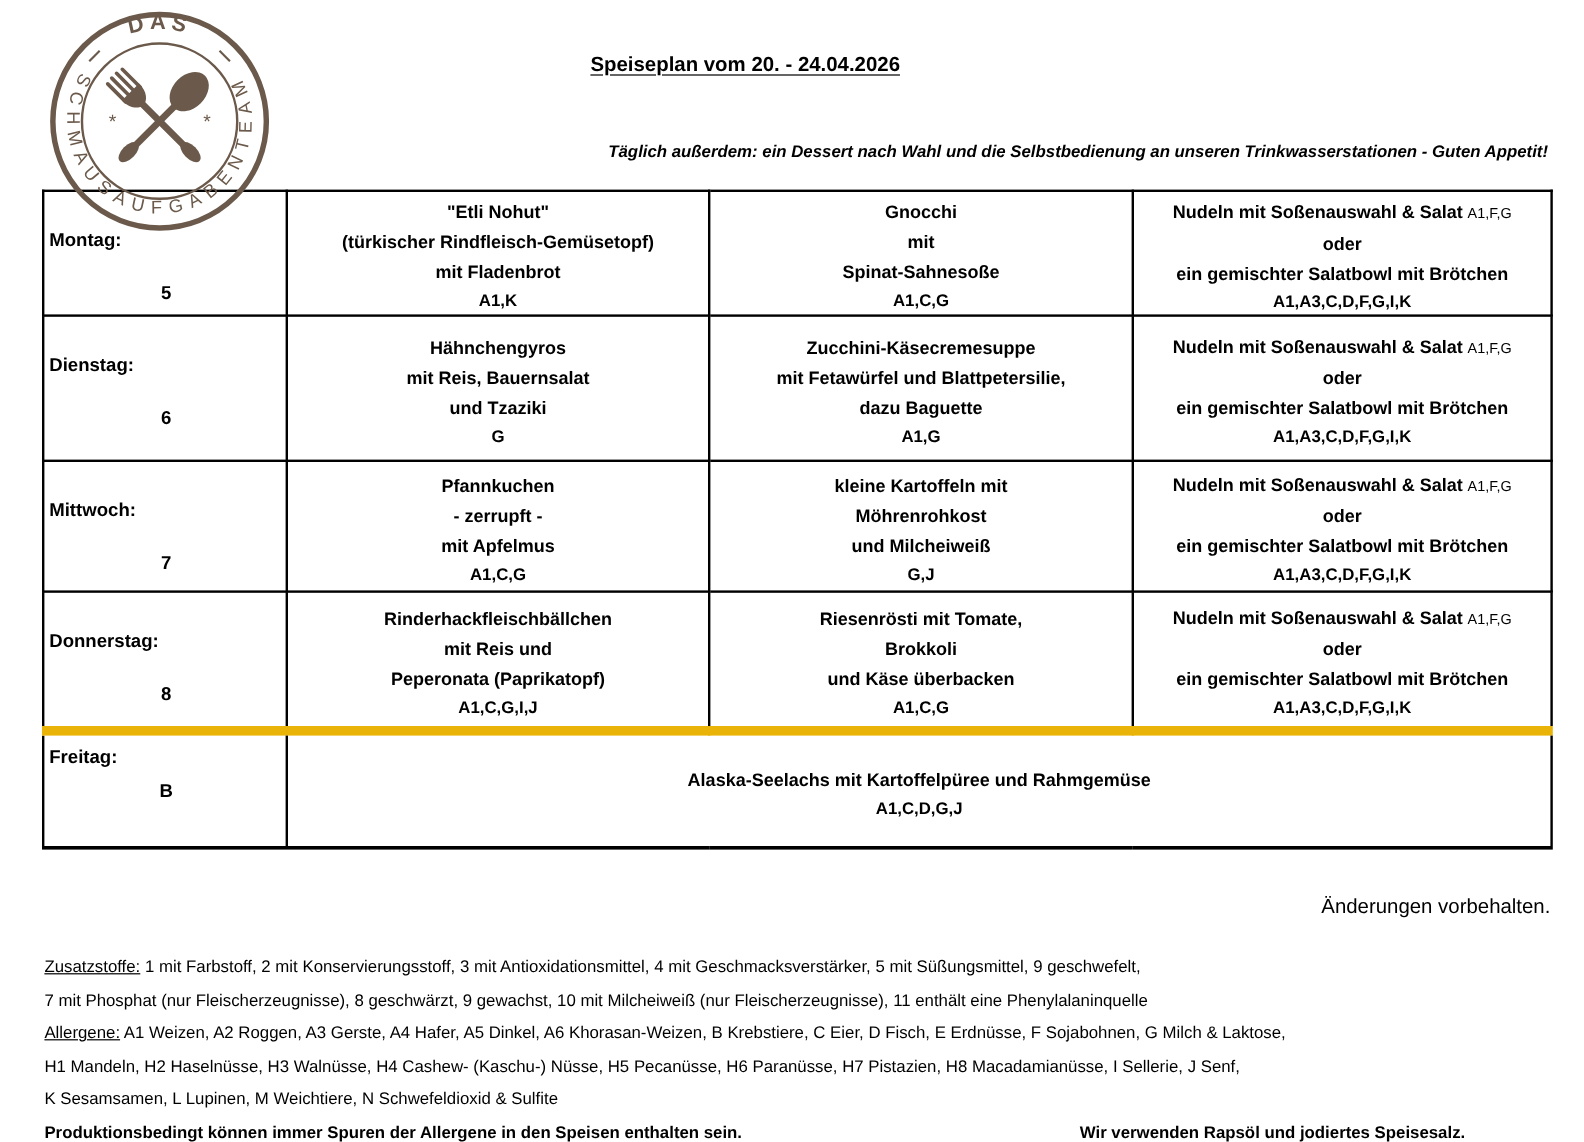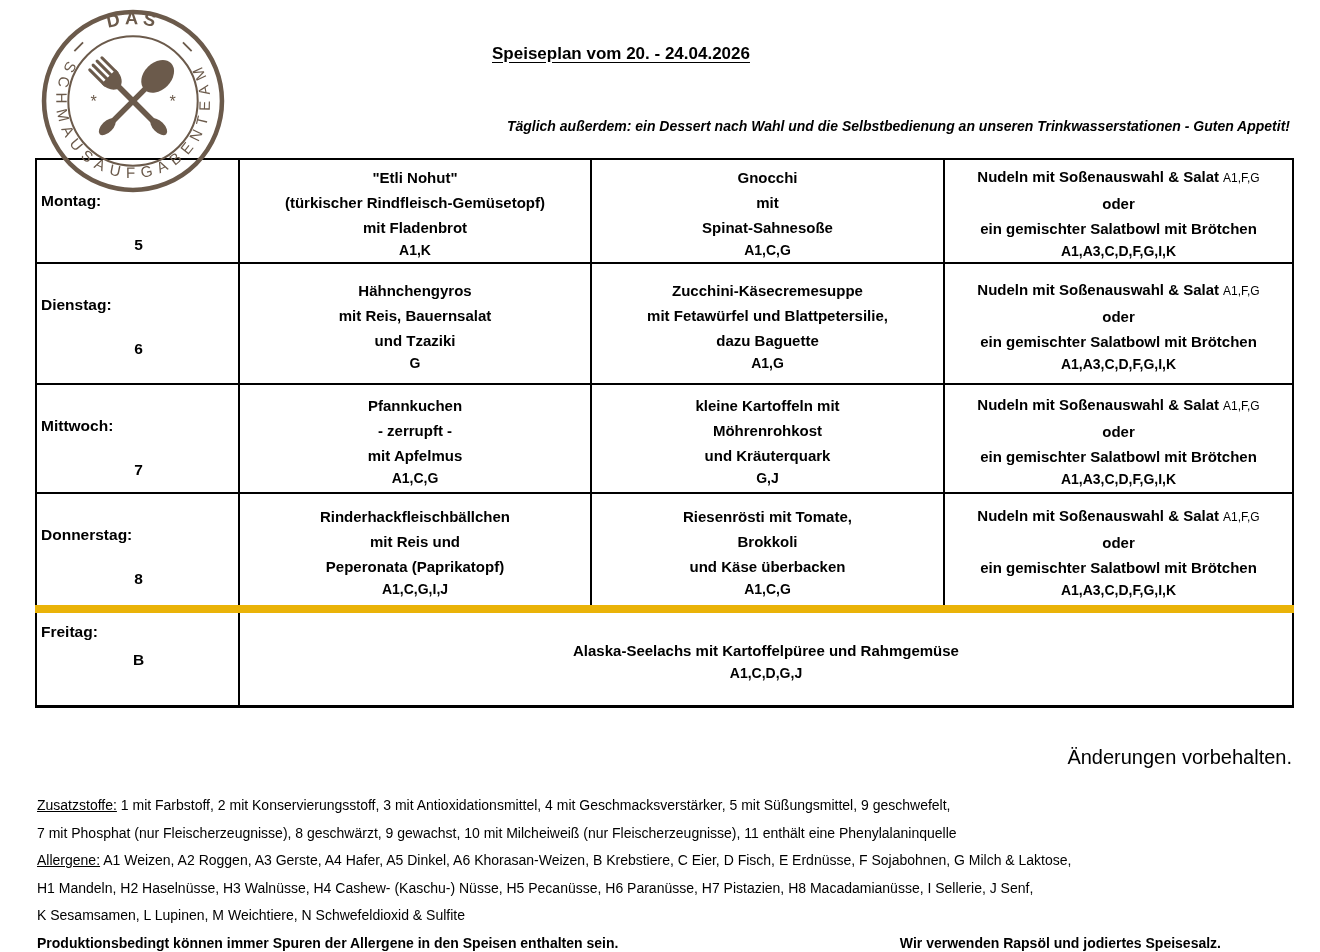--- a/index.html
+++ b/index.html
@@ -26,21 +26,21 @@
   .day-label { font-size:15.5px; font-weight:bold; }
   .day-number { text-align:center; font-size:15.5px; font-weight:bold; margin-top:26px; }
   tr.friday-row td.day-cell { padding-top:10px; }
   tr.friday-row .day-number { margin-top:10px; }
   td.meal-cell { vertical-align:middle; text-align:center; padding:2px 4px; }
   .meal-line { font-size:15px; font-weight:bold; line-height:25px; }
   .meal-allergens { font-size:14px; font-weight:bold; margin-top:3px; line-height:14px; }
   .inline-allergens { font-size:12px; font-weight:normal; margin-left:4px; }
 
   
-  .changes-note { position:absolute; top:746px; right:28px; font-size:20px; }
+  .changes-note { position:absolute; top:746px; right:28px; font-size:17px; }
   .footer { position:absolute; left:37px; top:792px; width:1262px; font-size:14px; line-height:27.5px; }
   .footer .lbl { text-decoration:underline; }
   .footer-last { display:flex; justify-content:space-between; font-weight:bold; padding-right:78px; }
 
   .logo-shape { stroke:var(--logo-color,#6b5a4b); fill:none; }
   .logo-fill  { fill:var(--logo-color,#6b5a4b); }
   .logo-text  { fill:var(--logo-color,#6b5a4b); font-family:"Liberation Sans", sans-serif; }
 </style>
 </head>
 <body>
@@ -153,21 +153,21 @@
       </td>
       <td class="meal-cell">
         <div class="meal-line">Pfannkuchen</div>
         <div class="meal-line">- zerrupft -</div>
         <div class="meal-line">mit Apfelmus</div>
         <div class="meal-allergens">A1,C,G</div>
       </td>
       <td class="meal-cell">
         <div class="meal-line">kleine Kartoffeln mit</div>
         <div class="meal-line">Möhrenrohkost</div>
-        <div class="meal-line">und Kräuterquark</div>
+        <div class="meal-line">und Milcheiweiß</div>
         <div class="meal-allergens">G,J</div>
       </td>
       <td class="meal-cell">
         <div class="meal-line"><span>Nudeln mit Soßenauswahl &amp; Salat</span><span class="inline-allergens">A1,F,G</span></div>
         <div class="meal-line">oder</div>
         <div class="meal-line">ein gemischter Salatbowl mit Brötchen</div>
         <div class="meal-allergens">A1,A3,C,D,F,G,I,K</div>
       </td>
     </tr>
 

